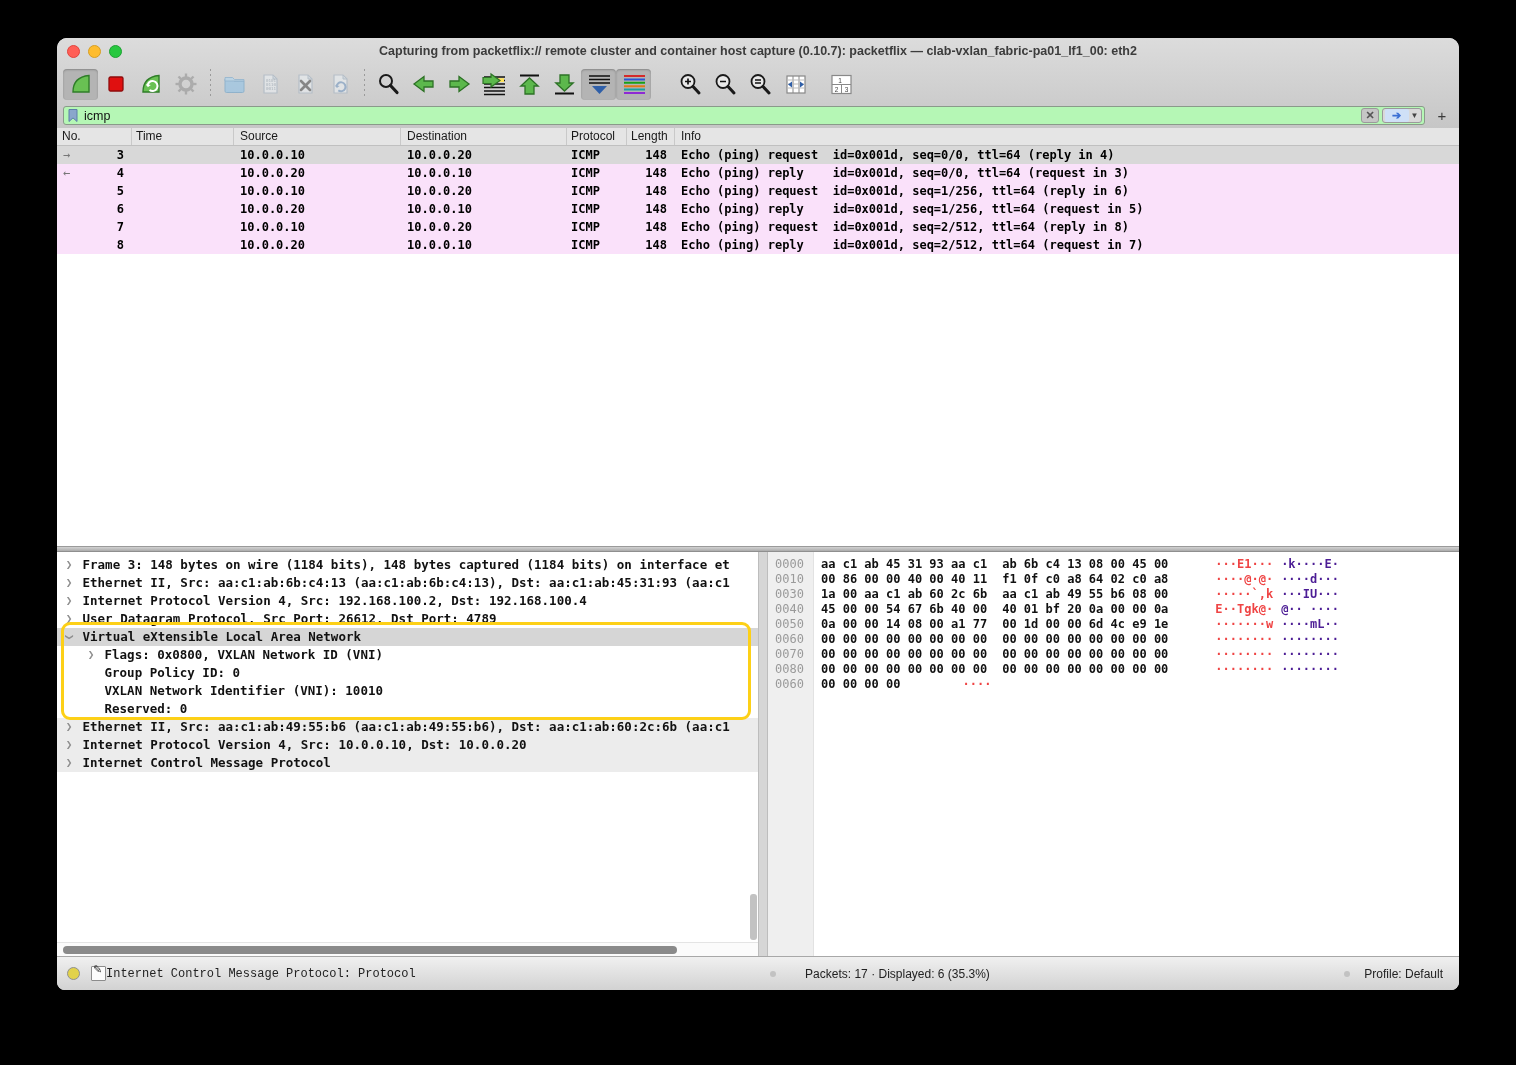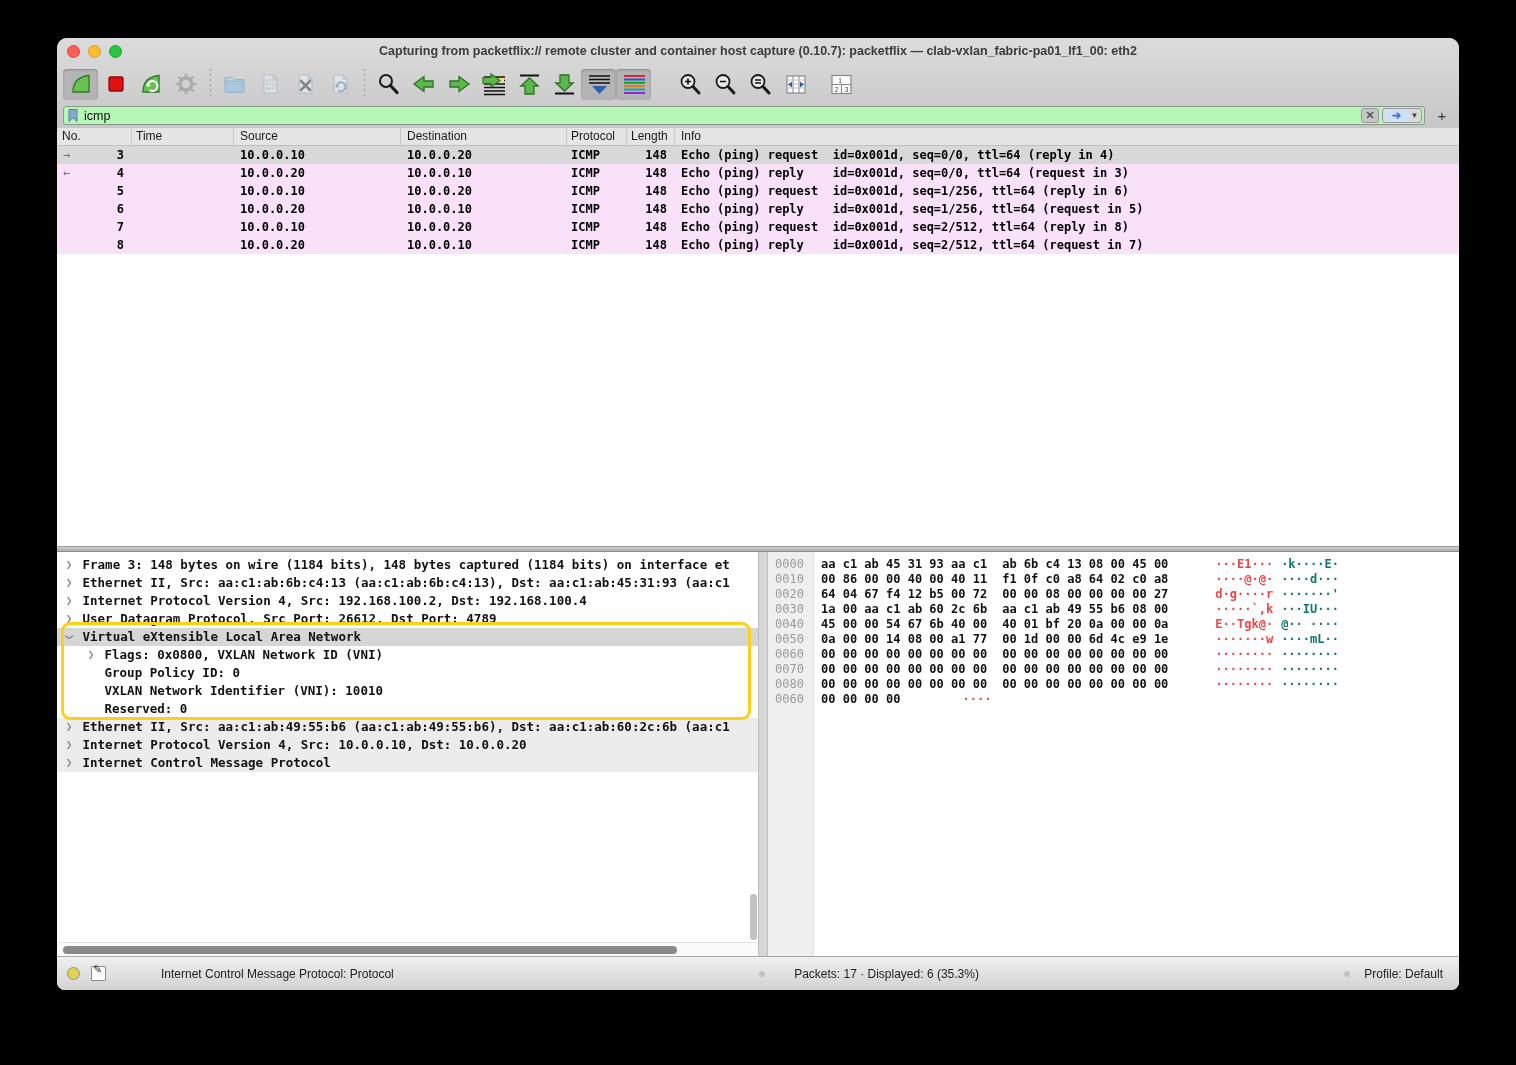--- a/index.html
+++ b/index.html
@@ -80,31 +80,31 @@
   #panediv{width:10px;flex:none;background:#d6d6d6;border-left:1px solid #bdbdbd;border-right:1px solid #bdbdbd;}
   #hexpane{position:relative;flex:1;background:#fff;overflow:hidden;}
   #hexgutter{position:absolute;left:0;top:0;bottom:0;width:46px;background:#efefef;border-right:1px solid #e2e2e2;}
   #hexrows{position:absolute;top:5px;left:0;right:0;}
   .hexrow{display:flex;height:15px;line-height:15px;font-family:"DejaVu Sans Mono",monospace;
     font-size:12px;font-weight:bold;white-space:pre;}
   .hoff{width:46px;flex:none;padding-left:7px;color:#9a9a9a;font-weight:normal;}
   .h1{margin-left:7px;color:#111;}
   .h2{margin-left:15px;color:#111;}
   .a1{margin-left:47px;color:#ef4444;}
-  .a2{margin-left:8px;color:#0f766e;}
+  .a2{margin-left:8px;color:#4c1d95;}
   
   #statusbar{position:absolute;left:0;right:0;bottom:0;height:34px;
     background:linear-gradient(#f0f0f0,#d2d2d2);border-top:1px solid #a8a8a8;
     display:flex;align-items:center;font-size:12px;color:#222;}
   #expertdot{width:13px;height:13px;border-radius:50%;background:#e2d24b;border:1px solid #909090;
     margin-left:10px;flex:none;}
   #commenticon{width:15px;height:15px;margin-left:11px;flex:none;position:relative;}
   #commenticon .page{position:absolute;inset:0;background:#fcfcfc;border:1px solid #8c8c8c;border-radius:1px;}
   #commenticon .pen{position:absolute;left:2px;top:-3px;font-size:11px;color:#333;}
-  #statusleft{margin-left:55px;white-space:nowrap;}
+  #statusleft{white-space:nowrap;font-family:Liberation Mono, monospace;}
   .sbullet{width:6px;height:6px;border-radius:50%;background:#c2c2c2;flex:none;}
   #statuspackets{margin-left:29px;white-space:nowrap;}
   #statusprofile{margin-left:14px;margin-right:16px;white-space:nowrap;}
   .spacer{flex:1;}
   svg{display:block;}
 </style>
 </head>
 <body>
 
 <div id="window">
@@ -359,21 +359,20 @@
       <div id="hscroll">
         <div id="hthumb"></div>
       </div>
     </div>
     <div id="panediv"></div>
     <div id="hexpane">
       <div id="hexgutter"></div>
       <div id="hexrows">
           <div class="hexrow"><div class="hoff">0000</div><div class="h1">aa c1 ab 45 31 93 aa c1</div><div class="h2">ab 6b c4 13 08 00 45 00</div><div class="a1">···E1···</div><div class="a2">·k····E·</div></div>
           <div class="hexrow"><div class="hoff">0010</div><div class="h1">00 86 00 00 40 00 40 11</div><div class="h2">f1 0f c0 a8 64 02 c0 a8</div><div class="a1">····@·@·</div><div class="a2">····d···</div></div>
-          <div class="hexrow"><div class="hoff">0020</div><div class="h1">64 04 67 f4 12 b5 00 72</div><div class="h2">00 00 08 00 00 00 00 27</div><div class="a1">d·g····r</div><div class="a2">·······'</div></div>
           <div class="hexrow"><div class="hoff">0030</div><div class="h1">1a 00 aa c1 ab 60 2c 6b</div><div class="h2">aa c1 ab 49 55 b6 08 00</div><div class="a1">·····`,k</div><div class="a2">···IU···</div></div>
           <div class="hexrow"><div class="hoff">0040</div><div class="h1">45 00 00 54 67 6b 40 00</div><div class="h2">40 01 bf 20 0a 00 00 0a</div><div class="a1">E··Tgk@·</div><div class="a2">@·· ····</div></div>
           <div class="hexrow"><div class="hoff">0050</div><div class="h1">0a 00 00 14 08 00 a1 77</div><div class="h2">00 1d 00 00 6d 4c e9 1e</div><div class="a1">·······w</div><div class="a2">····mL··</div></div>
           <div class="hexrow"><div class="hoff">0060</div><div class="h1">00 00 00 00 00 00 00 00</div><div class="h2">00 00 00 00 00 00 00 00</div><div class="a1">········</div><div class="a2">········</div></div>
           <div class="hexrow"><div class="hoff">0070</div><div class="h1">00 00 00 00 00 00 00 00</div><div class="h2">00 00 00 00 00 00 00 00</div><div class="a1">········</div><div class="a2">········</div></div>
           <div class="hexrow"><div class="hoff">0080</div><div class="h1">00 00 00 00 00 00 00 00</div><div class="h2">00 00 00 00 00 00 00 00</div><div class="a1">········</div><div class="a2">········</div></div>
           <div class="hexrow"><div class="hoff">0060</div><div class="h1">00 00 00 00</div><div class="h2"></div><div class="a1">····</div><div class="a2"></div></div>
         </div>
     </div>
   </div>

